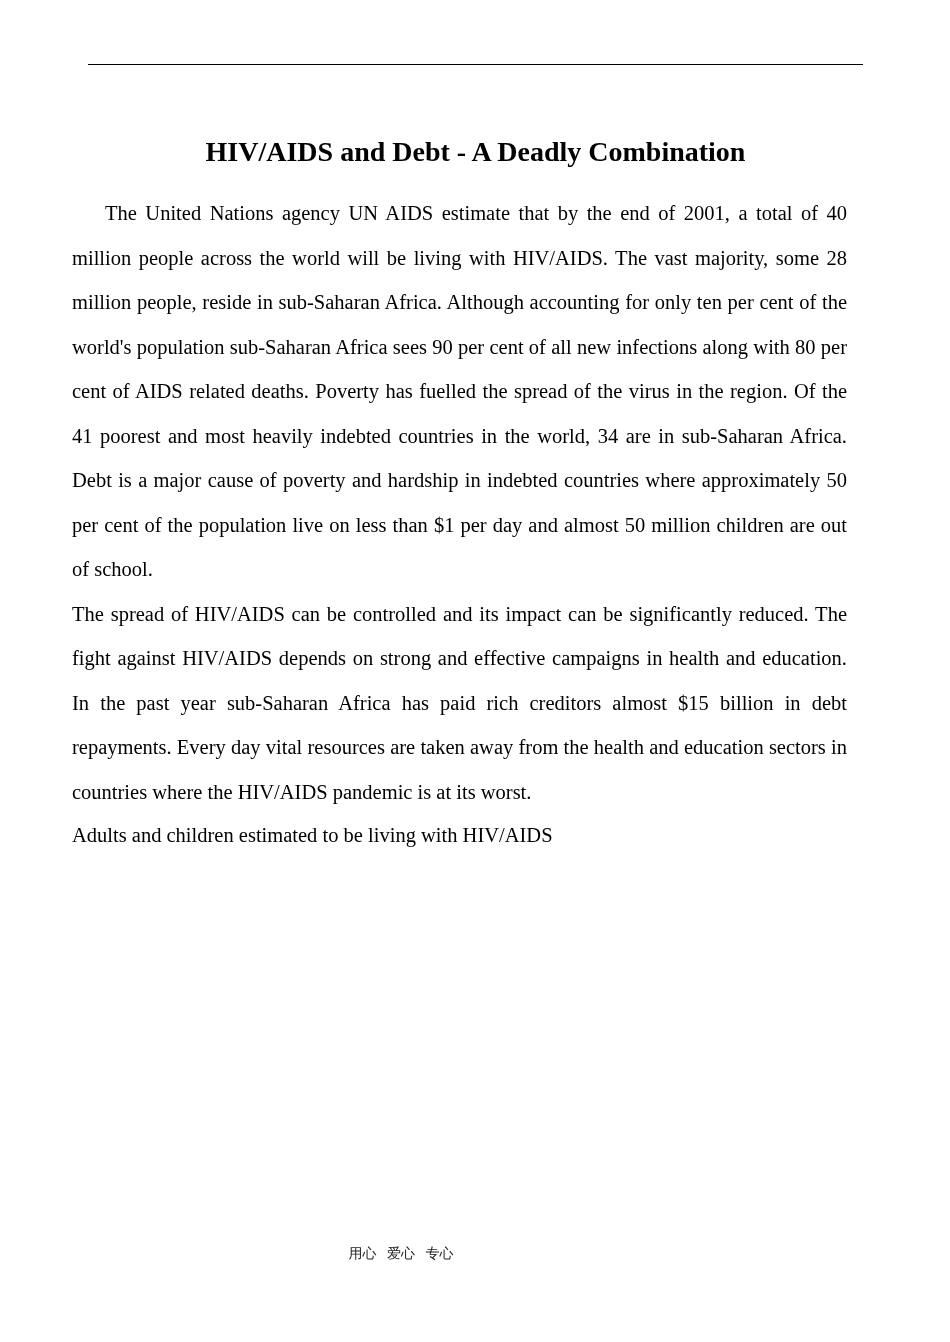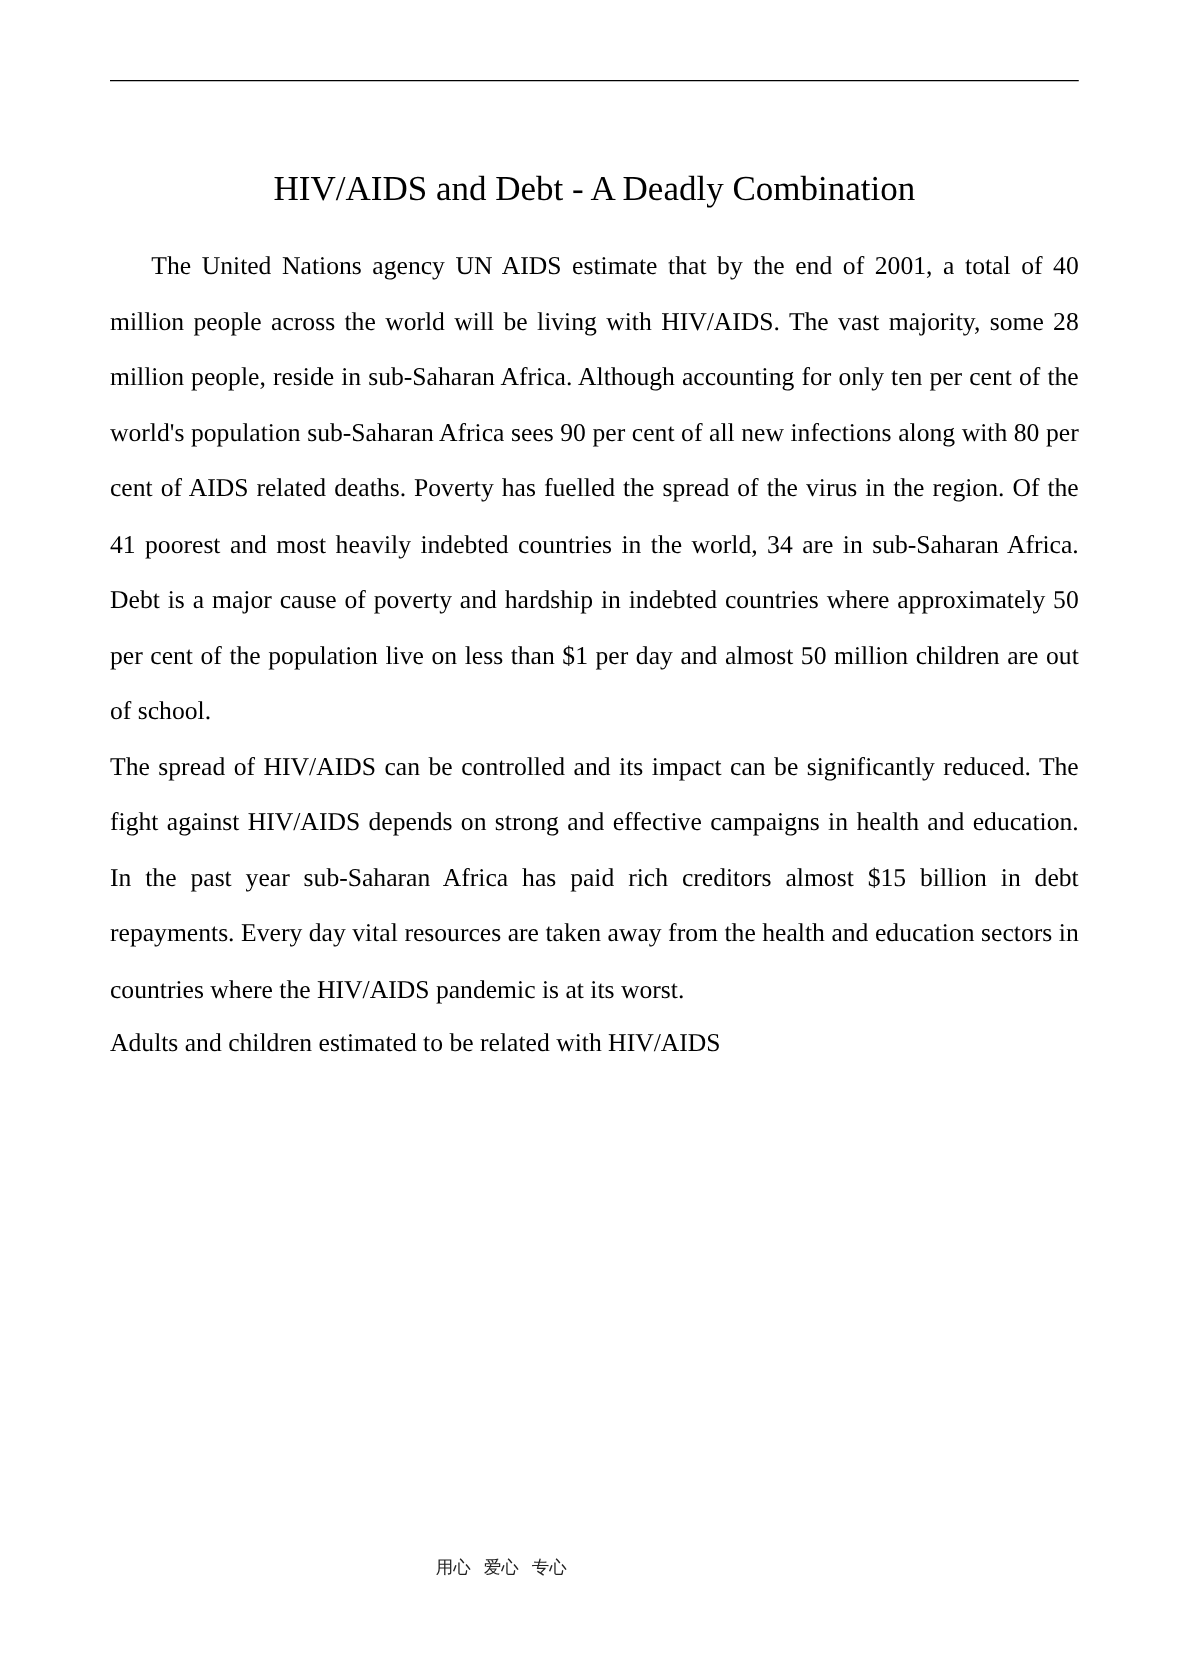--- a/index.html
+++ b/index.html
@@ -1,35 +1,35 @@
 <!DOCTYPE html>
 <html><head>
 <meta charset="utf-8">
 <style>
   html, body { margin: 0; padding: 0; background: #ffffff; }
   body { width: 950px; height: 1342px; position: relative; overflow: hidden;
          font-family: "Liberation Serif", "DejaVu Serif", serif; color: #000; }
   .header-rule { position: absolute; left: 88px; top: 64px; width: 775px; height: 0;
                  border-top: 1.5px solid #000; }
   .title { position: absolute; left: 88px; top: 134px; width: 775px; text-align: center;
-           font-size: 28px; font-weight: normal; line-height: 36px; margin: 0; }
-  .body { position: absolute; left: 88px; top: 191px; width: 775px; }
+           font-size: 28px; font-weight: bold; line-height: 36px; margin: 0; }
+  .body { position: absolute; left: 72px; top: 191px; width: 775px; }
   .para { font-size: 20.5px; line-height: 44.5px; text-align: justify; margin: 0; }
   .para.indent { text-indent: 33px; }
   .line { font-size: 20.5px; line-height: 42px; margin: 0; }
   .footer { position: absolute; left: 0; top: 1245px; width: 802px; text-align: center;
             font-family: "DejaVu Sans", sans-serif; font-size: 14px; color: #222;
             word-spacing: 6px; }
 </style>
 </head>
 <body>
 
 <div class="header-rule"></div>
 
 <h1 class="title">HIV/AIDS and Debt - A Deadly Combination</h1>
 
 <div class="body">
   <p class="para indent">The United Nations agency UN AIDS estimate that by the end of 2001, a total of 40 million people across the world will be living with HIV/AIDS. The vast majority, some 28 million people, reside in sub-Saharan Africa. Although accounting for only ten per cent of the world's population sub-Saharan Africa sees 90 per cent of all new infections along with 80 per cent of AIDS related deaths. Poverty has fuelled the spread of the virus in the region. Of the 41 poorest and most heavily indebted countries in the world, 34 are in sub-Saharan Africa. Debt is a major cause of poverty and hardship in indebted countries where approximately 50 per cent of the population live on less than $1 per day and almost 50 million children are out of school.</p>
   <p class="para">The spread of HIV/AIDS can be controlled and its impact can be significantly reduced. The fight against HIV/AIDS depends on strong and effective campaigns in health and education. In the past year sub-Saharan Africa has paid rich creditors almost $15 billion in debt repayments. Every day vital resources are taken away from the health and education sectors in countries where the HIV/AIDS pandemic is at its worst.</p>
-  <p class="line">Adults and children estimated to be related with HIV/AIDS</p>
+  <p class="line">Adults and children estimated to be living with HIV/AIDS</p>
 </div>
 
 <div class="footer">用心 爱心 专心</div>
 
 </body></html>

